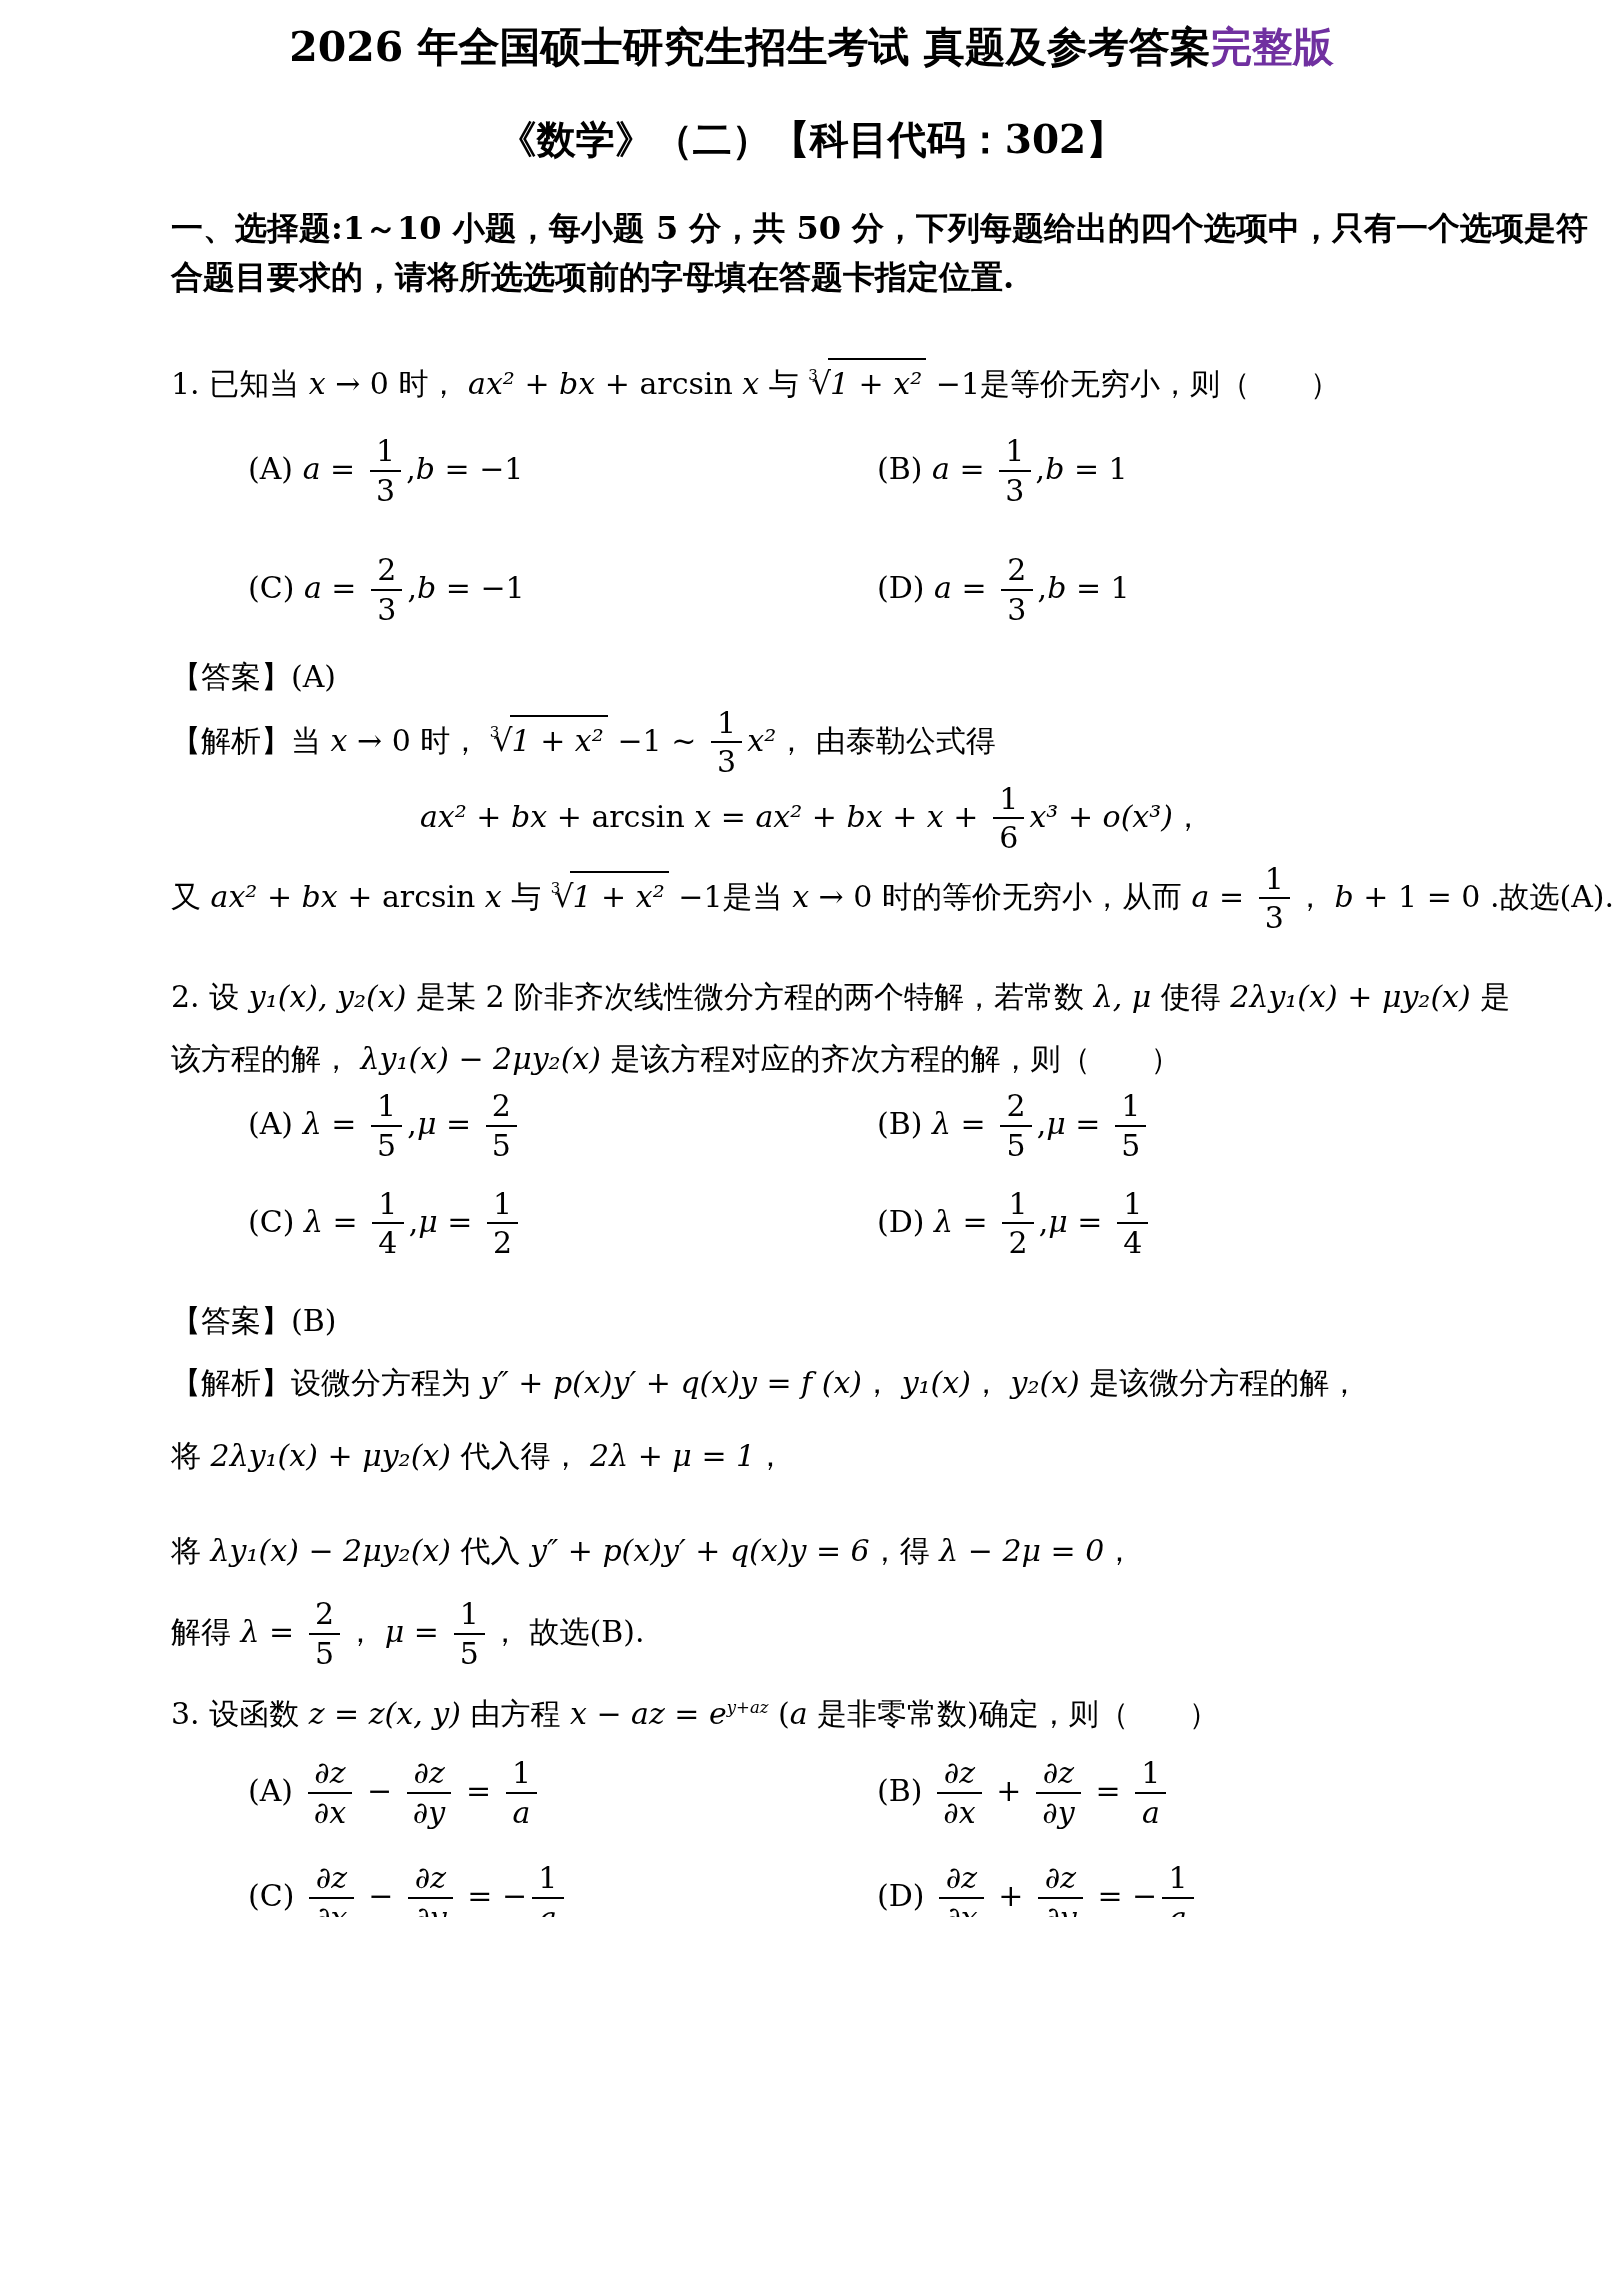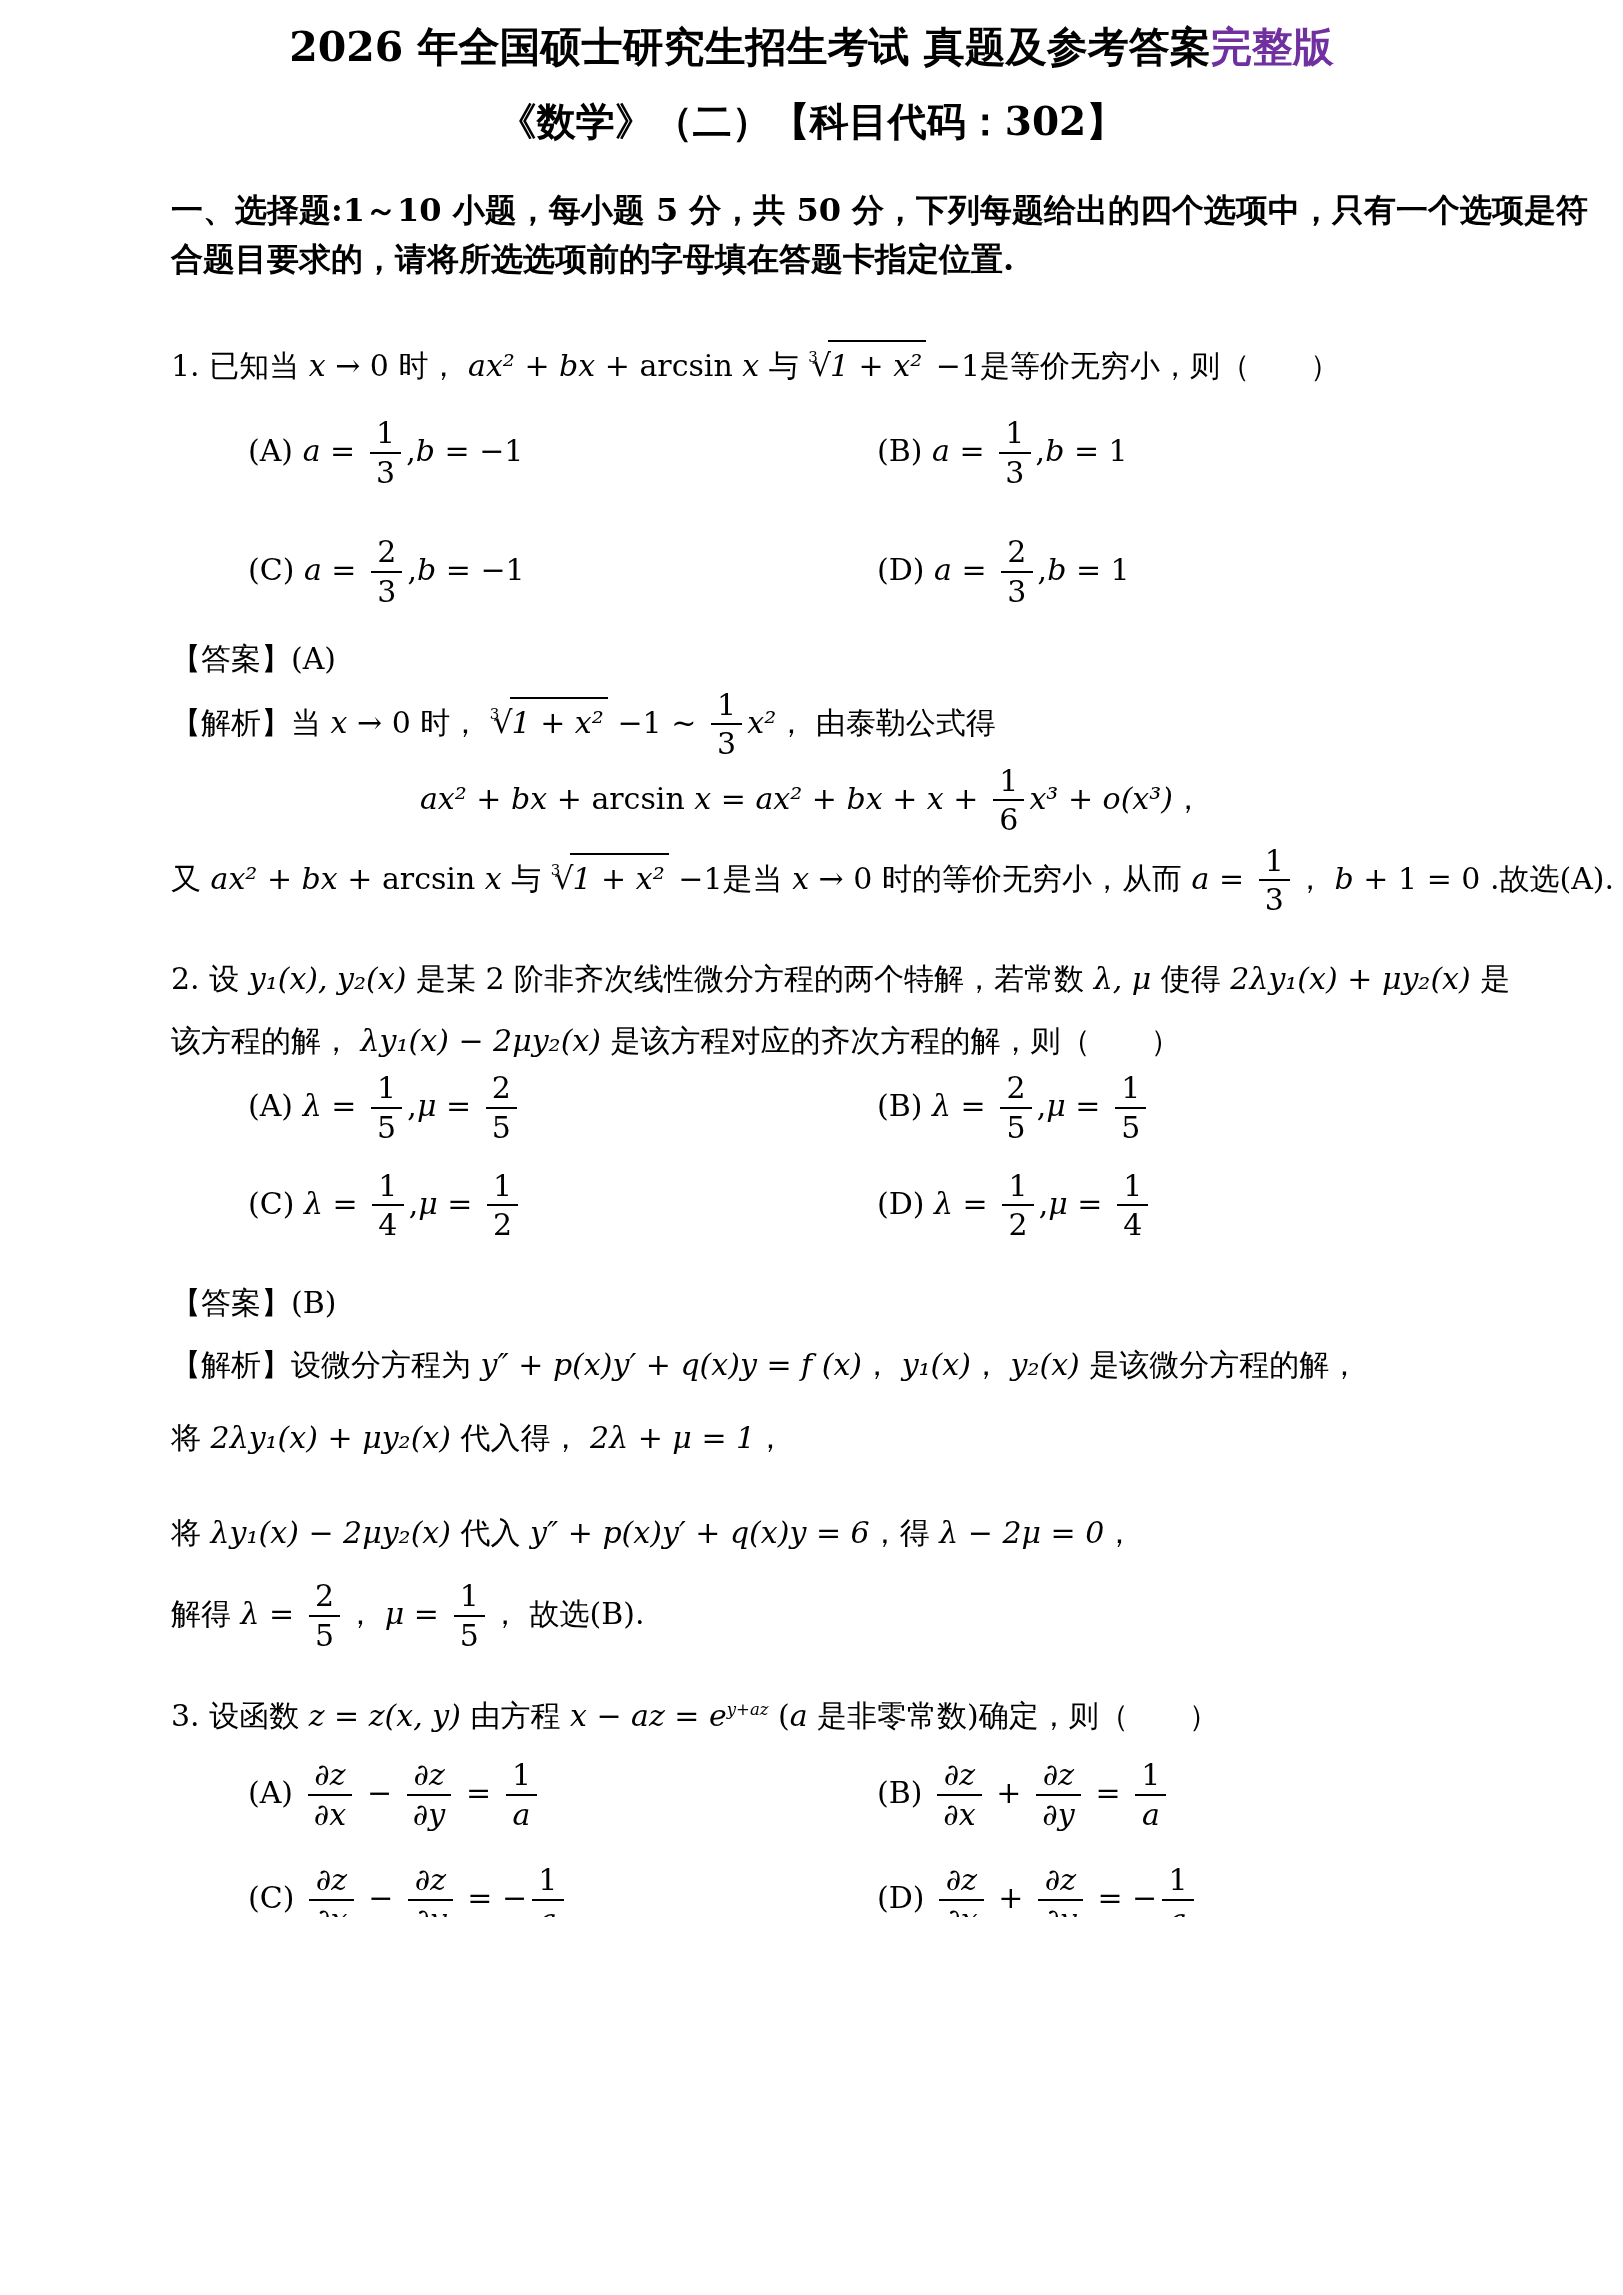--- a/index.html
+++ b/index.html
@@ -8,21 +8,21 @@
     width:1623px; height:1917px;
     background:#ffffff;
     color:#000000;
     font-family:"DejaVu Serif","Liberation Serif",serif;
     box-sizing:border-box;
     padding:21.5px 0 0 171px;
     overflow:hidden;
   }
   .t1 { font-size:41px; font-weight:bold; text-align:center; line-height:1.25; white-space:nowrap; margin-right:171px; }
   .t1 .hl { color:#7030A0; }
-  .t2 { font-size:39px; font-weight:bold; text-align:center; margin-top:22px; margin-right:171px; white-space:nowrap; }
+  .t2 { font-size:39px; font-weight:bold; text-align:center; margin-top:40px; margin-right:171px; white-space:nowrap; }
   .intro { font-size:32px; font-weight:bold; line-height:1.55; margin-top:37px; }
   .para { font-size:30px; line-height:1.6; white-space:nowrap; }
   .centered { text-align:center; margin-right:171px; }
   .bld { font-weight:normal;margin-top:36px; }
   .it { font-style:italic; }
   sup.sp { font-size:0.55em; font-style:italic; }
   
   .frac { display:inline-block; vertical-align:middle; text-align:center; line-height:1.08; margin:0 5.1px; }
   .frac .num { display:block; border-bottom:2.6px solid #000; padding:0 6.1px 2px; }
   .frac .den { display:block; padding:3.1px 6.1px 0; }
@@ -76,21 +76,21 @@
   <div class="para" style="margin-top:37px"><span class="bld">【答案】</span><span>(B)</span></div>
 
   <div class="para" style="margin-top:14.3px"><span class="bld">【解析】</span><span>设微分方程为 </span><span class="it">y″ + p(x)y′ + q(x)y = f (x)</span><span>， </span><span class="it">y₁(x)</span><span>， </span><span class="it">y₂(x)</span><span> 是该微分方程的解，</span></div>
 
   <div class="para" style="margin-top:24.5px"><span>将 </span><span class="it">2λy₁(x) + μy₂(x)</span><span> 代入得， </span><span class="it">2λ + μ = 1</span><span>，</span></div>
 
   <div class="para" style="margin-top:47px"><span>将 </span><span class="it">λy₁(x) − 2μy₂(x)</span><span> 代入 </span><span class="it">y″ + p(x)y′ + q(x)y = 6</span><span>，得 </span><span class="it">λ − 2μ = 0</span><span>，</span></div>
 
   <div class="para" style="margin-top:23.5px"><span>解得 </span><span class="it">λ</span><span> = </span><span class="frac"><span class="num">2</span><span class="den">5</span></span><span>， </span><span class="it">μ</span><span> = </span><span class="frac"><span class="num">1</span><span class="den">5</span></span><span>， 故选(B).</span></div>
 
-  <div class="para" style="margin-top:40px"><span>3. 设函数 </span><span class="it">z = z(x, y)</span><span> 由方程 </span><span class="it">x − az = e</span><sup class="sp">y+az</sup><span> (</span><span class="it">a</span><span> 是非零常数)确定，则（　　）</span></div>
+  <div class="para" style="margin-top:20px"><span>3. 设函数 </span><span class="it">z = z(x, y)</span><span> 由方程 </span><span class="it">x − az = e</span><sup class="sp">y+az</sup><span> (</span><span class="it">a</span><span> 是非零常数)确定，则（　　）</span></div>
 
   <div class="opt-grid" style="margin-top:19.4px; row-gap:33px">
     <div class="opt"><span>(A)</span> <span class="frac it"><span class="num">∂z</span><span class="den">∂x</span></span><span> − </span><span class="frac it"><span class="num">∂z</span><span class="den">∂y</span></span><span> = </span><span></span><span class="frac"><span class="num">1</span><span class="den it">a</span></span></div>
     <div class="opt"><span>(B)</span> <span class="frac it"><span class="num">∂z</span><span class="den">∂x</span></span><span> + </span><span class="frac it"><span class="num">∂z</span><span class="den">∂y</span></span><span> = </span><span></span><span class="frac"><span class="num">1</span><span class="den it">a</span></span></div>
     <div class="opt"><span>(C)</span> <span class="frac it"><span class="num">∂z</span><span class="den">∂x</span></span><span> − </span><span class="frac it"><span class="num">∂z</span><span class="den">∂y</span></span><span> = </span><span>−</span><span class="frac"><span class="num">1</span><span class="den it">a</span></span></div>
     <div class="opt"><span>(D)</span> <span class="frac it"><span class="num">∂z</span><span class="den">∂x</span></span><span> + </span><span class="frac it"><span class="num">∂z</span><span class="den">∂y</span></span><span> = </span><span>−</span><span class="frac"><span class="num">1</span><span class="den it">a</span></span></div>
   </div>
 
   <div class="para" style="margin-top:60px"><span class="bld">【答案】</span><span>(A)</span></div>
 

